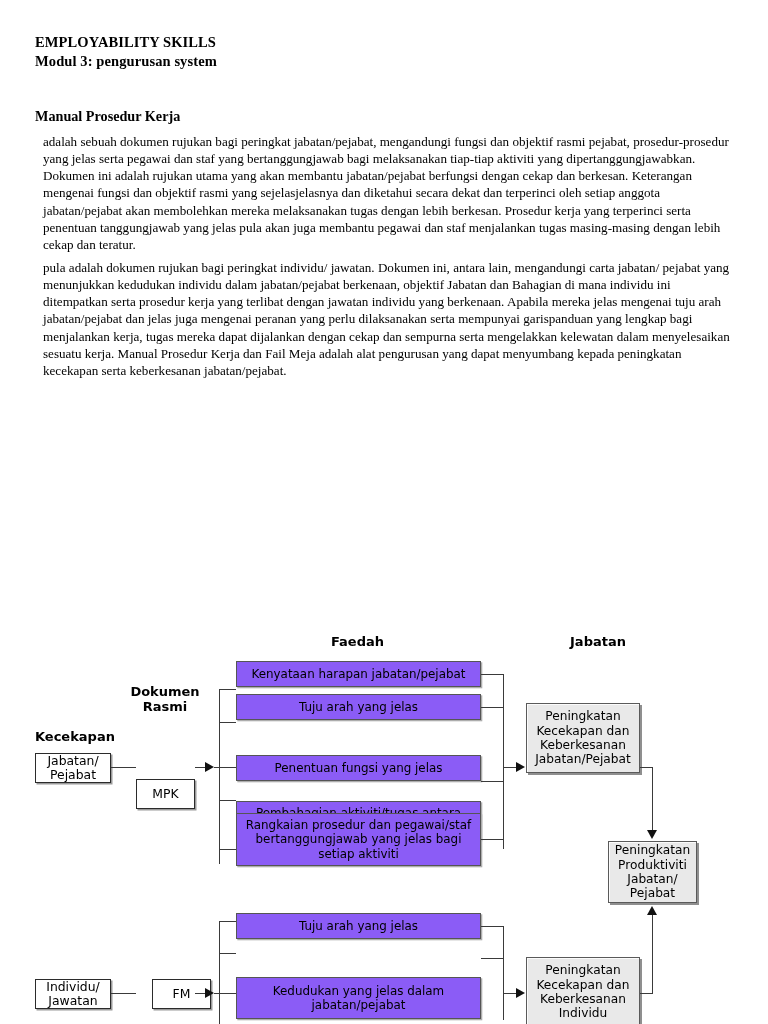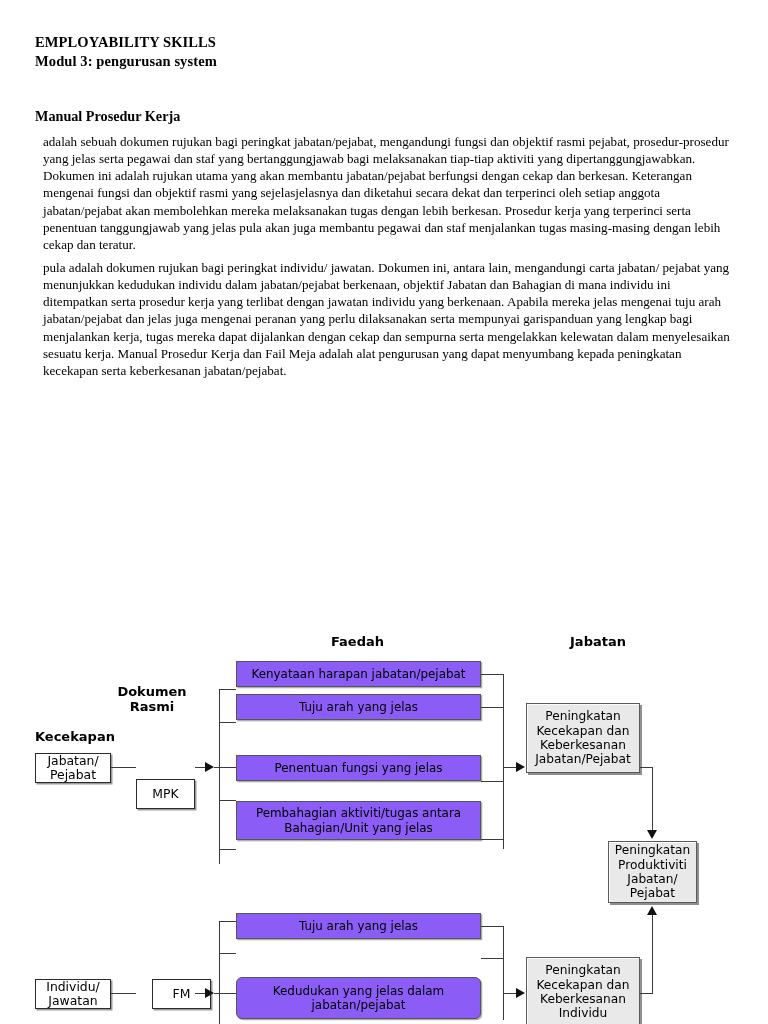--- a/index.html
+++ b/index.html
@@ -135,21 +135,21 @@
     <p class="sec-body">adalah sebuah dokumen rujukan bagi peringkat jabatan/pejabat, mengandungi fungsi dan objektif rasmi pejabat, prosedur-prosedur yang jelas serta pegawai dan staf yang bertanggungjawab bagi melaksanakan tiap-tiap aktiviti yang dipertanggungjawabkan. Dokumen ini adalah rujukan utama yang akan membantu jabatan/pejabat berfungsi dengan cekap dan berkesan. Keterangan mengenai fungsi dan objektif rasmi yang sejelasjelasnya dan diketahui secara dekat dan terperinci oleh setiap anggota jabatan/pejabat akan membolehkan mereka melaksanakan tugas dengan lebih berkesan. Prosedur kerja yang terperinci serta penentuan tanggungjawab yang jelas pula akan juga membantu pegawai dan staf menjalankan tugas masing-masing dengan lebih cekap dan teratur.</p>
   </div>
 
   <div class="sec" id="sec-fm">
     <p class="sec-body">pula adalah dokumen rujukan bagi peringkat individu/ jawatan. Dokumen ini, antara lain, mengandungi carta jabatan/ pejabat yang menunjukkan kedudukan individu dalam jabatan/pejabat berkenaan, objektif Jabatan dan Bahagian di mana individu ini ditempatkan serta prosedur kerja yang terlibat dengan jawatan individu yang berkenaan. Apabila mereka jelas mengenai tuju arah jabatan/pejabat dan jelas juga mengenai peranan yang perlu dilaksanakan serta mempunyai garispanduan yang lengkap bagi menjalankan kerja, tugas mereka dapat dijalankan dengan cekap dan sempurna serta mengelakkan kelewatan dalam menyelesaikan sesuatu kerja. Manual Prosedur Kerja dan Fail Meja adalah alat pengurusan yang dapat menyumbang kepada peningkatan kecekapan serta keberkesanan jabatan/pejabat.</p>
   </div>
 
   <div class="diagram">
 
     <div class="col-head" style="left:35px; top:729px; width:78px;">Kecekapan</div>
-    <div class="col-head" style="left:116px; top:684px; width:72px;text-align:center;">Dokumen
+    <div class="col-head" style="left:129px; top:684px; width:72px;text-align:center;">Dokumen
 Rasmi</div>
     <div class="col-head" style="left:285px; top:634px; width:145px;">Faedah</div>
     <div class="col-head" style="left:548px; top:634px; width:100px;">Jabatan</div>
 
     <div class="node" style="left:35px; top:753px; width:76px; height:30px;">Jabatan/
 Pejabat</div>
     <div class="node" style="left:136px; top:753px; width:59px; height:30px;margin-top:26px;">MPK</div>
 
     <div class="hline" style="left:111px; top:767px; width:25px;"></div>
 
@@ -161,20 +161,23 @@
     <div class="hline" style="left:219px; top:722px; width:17px;"></div>
     <div class="hline" style="left:214px; top:767px; width:22px;"></div>
     <div class="hline" style="left:219px; top:800px; width:17px;"></div>
     <div class="hline" style="left:219px; top:849px; width:17px;"></div>
 
     <div class="fbox" style="left:236px; top:661px; width:245px; height:26px;">Kenyataan harapan jabatan/pejabat</div>
     <div class="fbox" style="left:236px; top:694px; width:245px; height:26px;">Tuju arah yang jelas</div>
     <div class="fbox" style="left:236px; top:755px; width:245px; height:26px;">Penentuan fungsi yang jelas</div>
     <div class="fbox" style="left:236px; top:761px; width:245px; height:39px;margin-top:40px;">Pembahagian aktiviti/tugas antara
 Bahagian/Unit yang jelas</div>
+    <div class="fbox" style="left:236px; top:813px; width:245px; height:53px;">Rangkaian prosedur dan pegawai/staf
+bertanggungjawab yang jelas bagi
+setiap aktiviti</div>
 
     <div class="vline" style="left:503px; top:674px; height:175px;"></div>
     <div class="hline" style="left:481px; top:674px; width:23px;"></div>
     <div class="hline" style="left:481px; top:707px; width:23px;"></div>
     <div class="hline" style="left:481px; top:781px; width:23px;"></div>
     <div class="hline" style="left:481px; top:839px; width:23px;"></div>
     <div class="hline" style="left:503px; top:767px; width:20px;"></div>
     <div class="arrow-r" style="left:516px; top:762px;"></div>
 
     <div class="gbox" style="left:526px; top:703px; width:114px; height:70px;">Peningkatan
@@ -198,21 +201,21 @@
     <div class="hline" style="left:111px; top:993px; width:25px;"></div>
     <div class="hline" style="left:195px; top:993px; width:16px;"></div>
     <div class="arrow-r" style="left:205px; top:988px;"></div>
 
     <div class="vline" style="left:219px; top:921px; height:103px;"></div>
     <div class="hline" style="left:219px; top:921px; width:17px;"></div>
     <div class="hline" style="left:219px; top:953px; width:17px;"></div>
     <div class="hline" style="left:214px; top:993px; width:22px;"></div>
 
     <div class="fbox" style="left:236px; top:913px; width:245px; height:26px;">Tuju arah yang jelas</div>
-    <div class="fbox" style="left:236px; top:977px; width:245px; height:42px;border-radius:6px;">Kedudukan yang jelas dalam
+    <div class="fbox" style="left:236px; top:977px; width:245px; height:42px;">Kedudukan yang jelas dalam
 jabatan/pejabat</div>
 
     <div class="vline" style="left:503px; top:926px; height:94px;"></div>
     <div class="hline" style="left:481px; top:926px; width:23px;"></div>
     <div class="hline" style="left:481px; top:958px; width:23px;"></div>
     <div class="hline" style="left:503px; top:993px; width:20px;"></div>
     <div class="arrow-r" style="left:516px; top:988px;"></div>
 
     <div class="gbox" style="left:526px; top:957px; width:114px; height:70px;">Peningkatan
 Kecekapan dan

